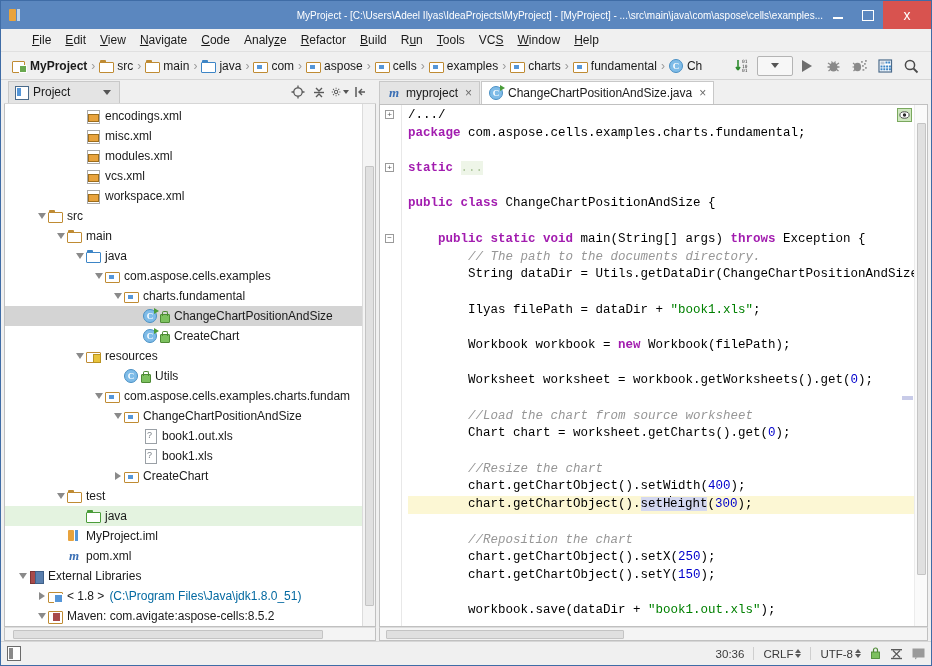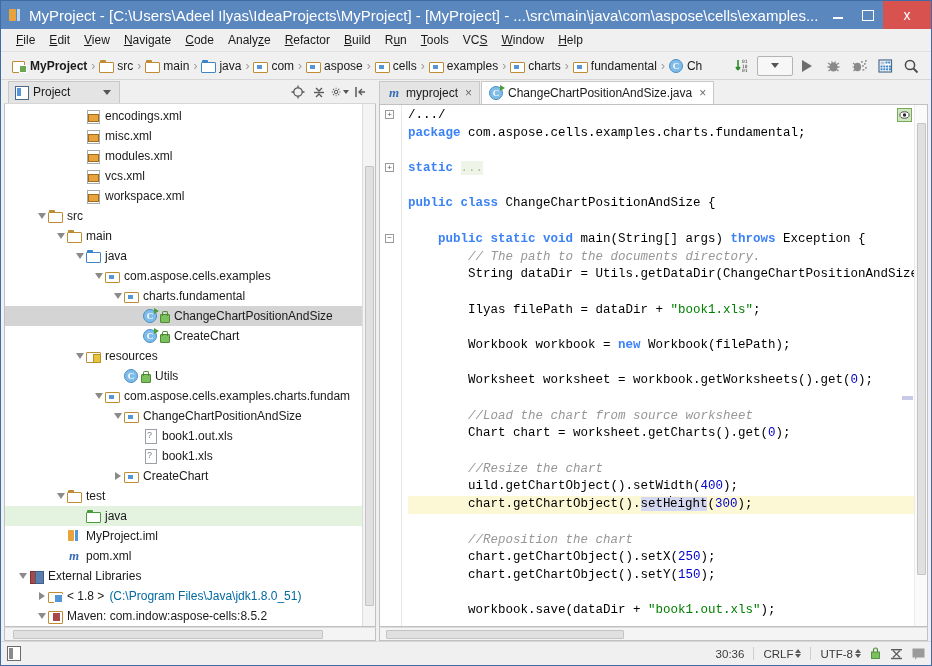--- a/index.html
+++ b/index.html
@@ -32,23 +32,24 @@
   .titlebar-icon::before {
     content: ""; position: absolute; left: 1px; top: 1px;
     width: 7px; height: 12px; background: #e8a33d;
     border-radius: 1px;
   }
   .titlebar-icon::after {
     content: ""; position: absolute; left: 9px; top: 1px;
     width: 3px; height: 12px; background: #bcd4ee;
   }
   .titlebar-text {
-    color: #ffffff; font-size: 15px;
+    color: #ffffff; font-size: 10px;
     white-space: nowrap; overflow: hidden;
     flex: 1 1 auto;
+    text-align: right;
   }
   .wincontrols { display: flex; align-items: stretch; height: 28px; flex: 0 0 auto; }
   .wc {
     width: 30px; display: flex; align-items: center; justify-content: center;
     color: #ffffff; font-size: 12px; cursor: default;
   }
   .wc-min::after {
     content: ""; width: 10px; height: 2px; background: #fff; margin-top: 6px;
   }
   .wc-max::after {
@@ -56,21 +57,21 @@
   }
   .wc-close {
     width: 48px; background: #d8534f; font-size: 14px;
   }
 
   
   .menubar {
     height: 23px; flex: 0 0 23px;
     background: #f0f0f0;
     display: flex; align-items: center;
-    padding-left: 8px;
+    padding-left: 24px;
     border-bottom: 1px solid #e0e0e0;
   }
   .menu-item {
     padding: 3px 7px; font-size: 12px; color: #1a1a1a;
     cursor: default; white-space: nowrap;
   }
   .menu-item u { text-decoration: underline; }
 
   
   .navbar {
@@ -326,21 +327,21 @@
     font-size:8px; line-height:1; color:#5a5a5a;
   }
   .code-area {
     flex:1 1 auto; position:relative; overflow:hidden;
     font-family:"Liberation Mono", monospace;
     font-size:12.5px; line-height:17.7px;
     padding-left:6px; padding-top:2px;
   }
   .cline { height:17.7px; white-space:pre; color:#000000; }
   .cline.hl { background:#fcf7d4; }
-  .c-kw { color:#3b82f6; font-weight:bold; }
+  .c-kw { color:#a21caf; font-weight:bold; }
   .c-str { color:#008000; }
   .c-num { color:#0000cc; }
   .c-cmt { color:#969696; font-style:italic; }
   .c-fold { color:#b0c8a0; background:#eef5e8; }
   .c-sel { background:#d4d8f0; }
   .caret {
     display:inline-block; width:0; border-left:1.6px solid #000;
     height:14px; vertical-align:-3px; margin:0 -0.8px;
   }
   .editor-vscroll {
@@ -807,21 +808,21 @@
               <span class="tlabel gray">(C:\Program Files\Java\jdk1.8.0_51)</span>
             </div>
             <div class="trow">
               <span style="display: inline-block; width: 31px; flex: 0 0 31px;"></span>
               <span class="twist">
                 <span class="twist-open"></span>
               </span>
               <span class="tree-icon-wrap">
                 <span class="ic ic-mvn"></span>
               </span>
-              <span class="tlabel">Maven: com.indow:aspose-cells:8.5.2</span>
+              <span class="tlabel">Maven: com.avigate:aspose-cells:8.5.2</span>
             </div>
           </div>
         <div class="vscroll">
           <div class="vscroll-thumb" style="top:62px;height:440px;"></div>
         </div>
       </div>
       <div class="hscroll">
         <div class="hscroll-thumb" style="left:8px;width:310px;"></div>
       </div>
     </div>
@@ -860,21 +861,21 @@
             <div class="cline">        <span class="">Ilyas filePath = dataDir + </span><span class="c-str">"book1.xls"</span><span class="">;</span></div>
             <div class="cline">&nbsp;</div>
             <div class="cline">        <span class="">Workbook workbook = </span><span class="c-kw">new </span><span class="">Workbook(filePath);</span></div>
             <div class="cline">&nbsp;</div>
             <div class="cline">        <span class="">Worksheet worksheet = workbook.getWorksheets().get(</span><span class="c-num">0</span><span class="">);</span></div>
             <div class="cline">&nbsp;</div>
             <div class="cline">        <span class="c-cmt">//Load the chart from source worksheet</span></div>
             <div class="cline">        <span class="">Chart chart = worksheet.getCharts().get(</span><span class="c-num">0</span><span class="">);</span></div>
             <div class="cline">&nbsp;</div>
             <div class="cline">        <span class="c-cmt">//Resize the chart</span></div>
-            <div class="cline">        <span class="">uild.getChartObject().setWidth(</span><span class="c-num">400</span><span class="">);</span></div>
+            <div class="cline">        <span class="">chart.getChartObject().setWidth(</span><span class="c-num">400</span><span class="">);</span></div>
             <div class="cline hl">        <span class="">chart.getChartObject().</span><span class="c-sel">setH</span><span class="caret"></span><span class="c-sel">eight</span><span class="">(</span><span class="c-num">300</span><span class="">);</span></div>
             <div class="cline">&nbsp;</div>
             <div class="cline">        <span class="c-cmt">//Reposition the chart</span></div>
             <div class="cline">        <span class="">chart.getChartObject().setX(</span><span class="c-num">250</span><span class="">);</span></div>
             <div class="cline">        <span class="">chart.getChartObject().setY(</span><span class="c-num">150</span><span class="">);</span></div>
             <div class="cline">&nbsp;</div>
             <div class="cline">        <span class="">workbook.save(dataDir + </span><span class="c-str">"book1.out.xls"</span><span class="">);</span></div>
           </div>
         <div class="inspect-badge">
           <svg width="11" height="10" viewBox="0 0 11 10">

